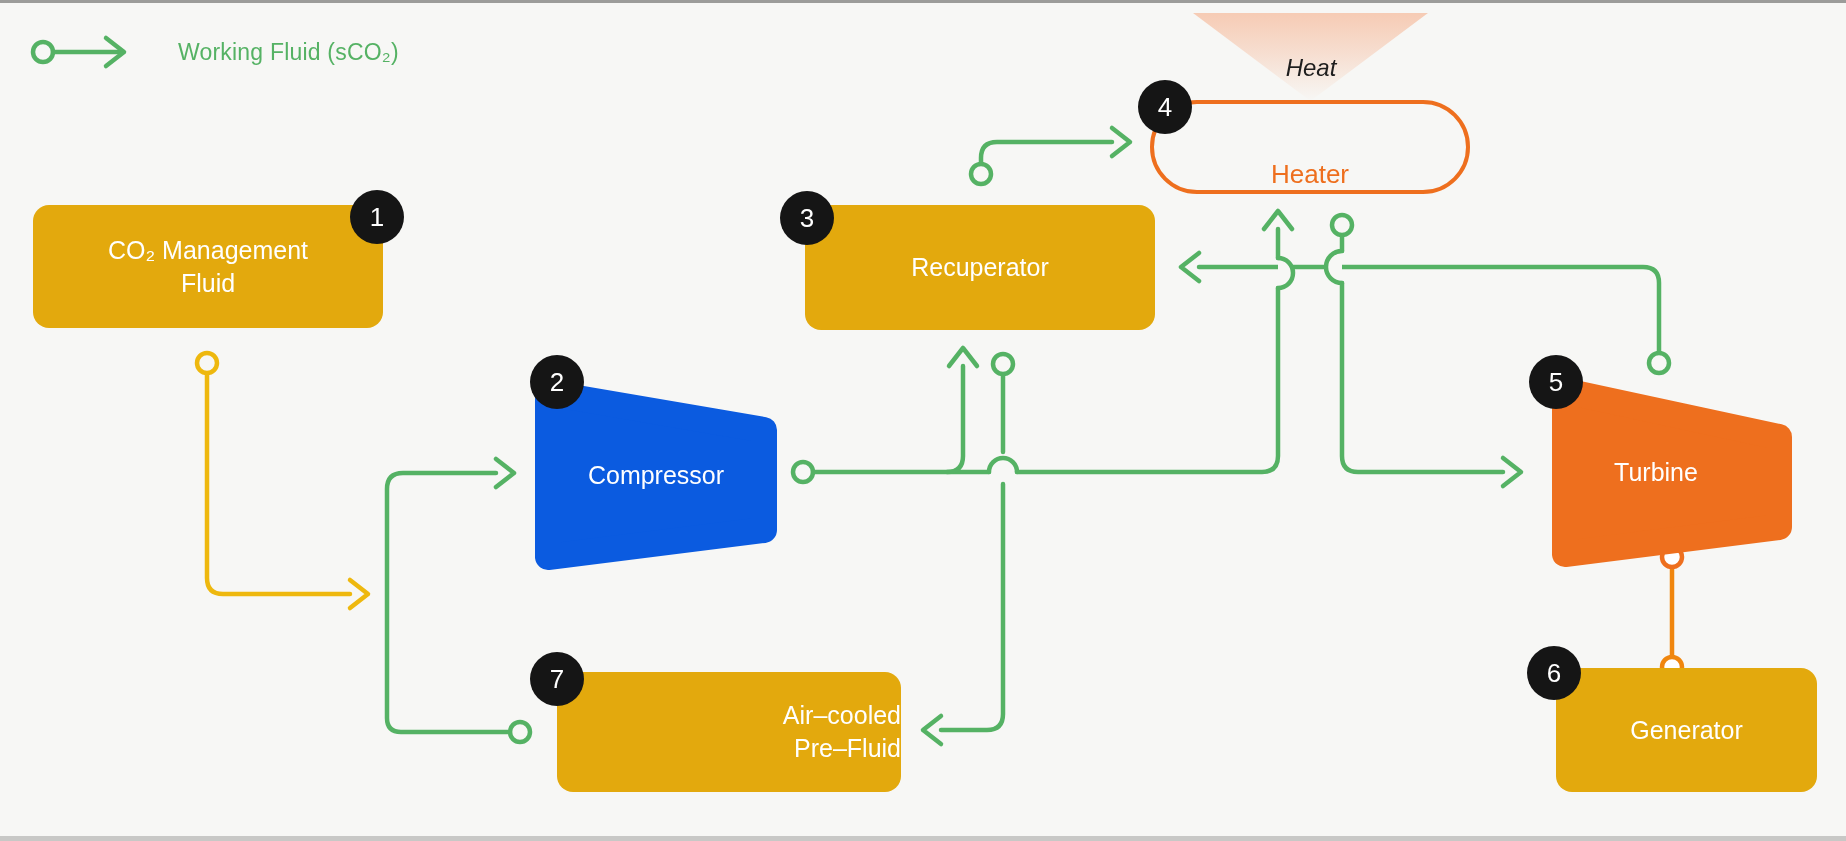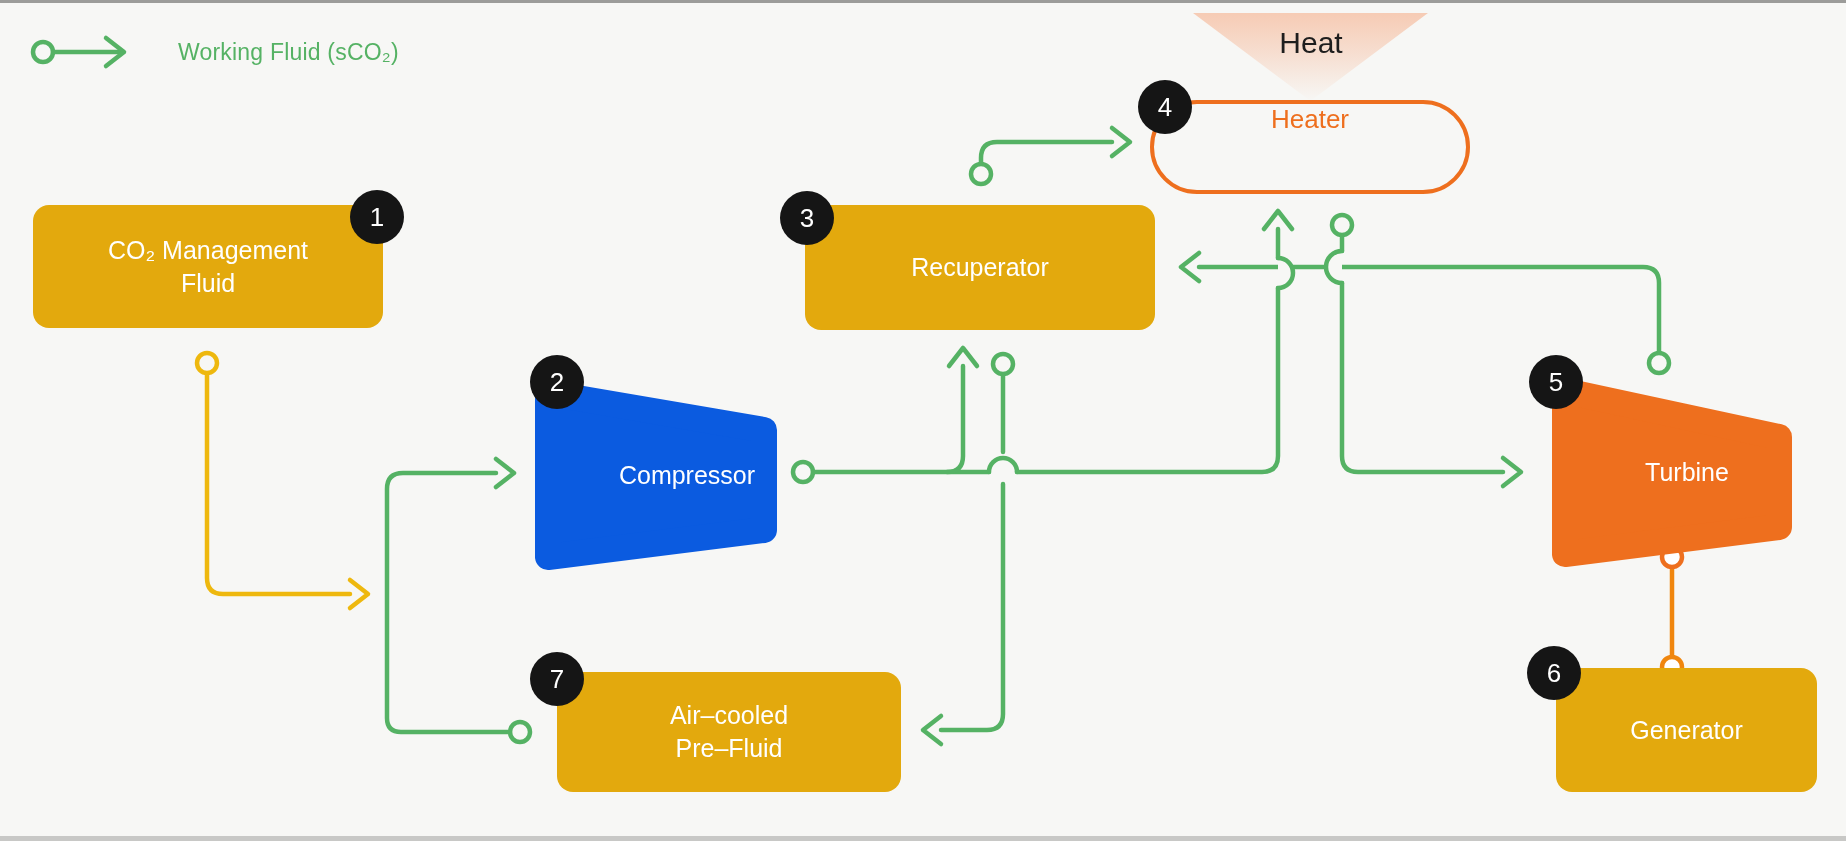--- a/index.html
+++ b/index.html
@@ -34,37 +34,37 @@
   .shaft{fill:none;stroke:var(--shaft-orange);stroke-width:4.5;stroke-linecap:round;}
   .port-shaft{fill:#ffffff;stroke:var(--hot-orange);stroke-width:4.5;}
   .port-shaft2{fill:#ffffff;stroke:var(--shaft-orange);stroke-width:4.5;}
   .trap-compressor{fill:var(--compressor-blue);stroke:var(--compressor-blue);stroke-width:26;stroke-linejoin:round;}
   .trap-turbine{fill:var(--hot-orange);stroke:var(--hot-orange);stroke-width:26;stroke-linejoin:round;}
 
   
   .heat-triangle{position:absolute;left:1193px;top:13px;width:235px;height:88px;z-index:0;
     clip-path:polygon(0 0,100% 0,50% 100%);
     background:linear-gradient(to bottom,rgba(246,201,177,.95) 0%,rgba(246,201,177,.55) 45%,rgba(246,201,177,0) 100%);}
-  .heat-label{position:absolute;left:1231px;top:26px;width:160px;text-align:center;
-    font-size:30px;color:#1e1e1e;z-index:2;}
+  .heat-label{position:absolute;left:1231px;top:54px;width:160px;text-align:center;
+    font-size:24px;color:#1e1e1e;z-index:2;font-style:italic;}
 
   
   .node{position:absolute;display:flex;flex-direction:column;align-items:center;justify-content:center;
     background:var(--component-gold);border-radius:16px;z-index:2;color:#fff;font-size:25px;line-height:33px;text-align:center;}
   .node-co2{left:33px;top:205px;width:350px;height:123px;}
   .node-recuperator{left:805px;top:205px;width:350px;height:125px;}
-  .node-precooler{left:557px;top:672px;width:344px;height:120px;}
+  .node-precooler{left:557px;top:672px;width:344px;height:120px;align-items:flex-end;}
   .node-generator{left:1556px;top:668px;width:261px;height:124px;}
 
   .heater-pill{position:absolute;left:1150px;top:100px;width:320px;height:94px;z-index:1;
-    border:4px solid var(--hot-orange);border-radius:47px;display:flex;align-items:flex-start;justify-content:center;
+    border:4px solid var(--hot-orange);border-radius:47px;display:flex;align-items:flex-end;justify-content:center;
     color:var(--hot-orange);font-size:26px;}
 
   .trap-label{position:absolute;display:flex;align-items:center;justify-content:center;
-    color:#fff;font-size:25px;z-index:3;margin-left:31px;}
+    color:#fff;font-size:25px;z-index:3;}
   .trap-label-compressor{left:535px;top:380px;width:242px;height:190px;}
   .trap-label-turbine{left:1552px;top:378px;width:208px;height:189px;}
 
   
   .badge{position:absolute;width:54px;height:54px;border-radius:50%;background:var(--badge-black);
     display:flex;align-items:center;justify-content:center;color:#fff;font-size:26px;z-index:4;}
   .badge-1{left:350px;top:190px;}
   .badge-2{left:530px;top:355px;}
   .badge-3{left:780px;top:191px;}
   .badge-4{left:1138px;top:80px;}

